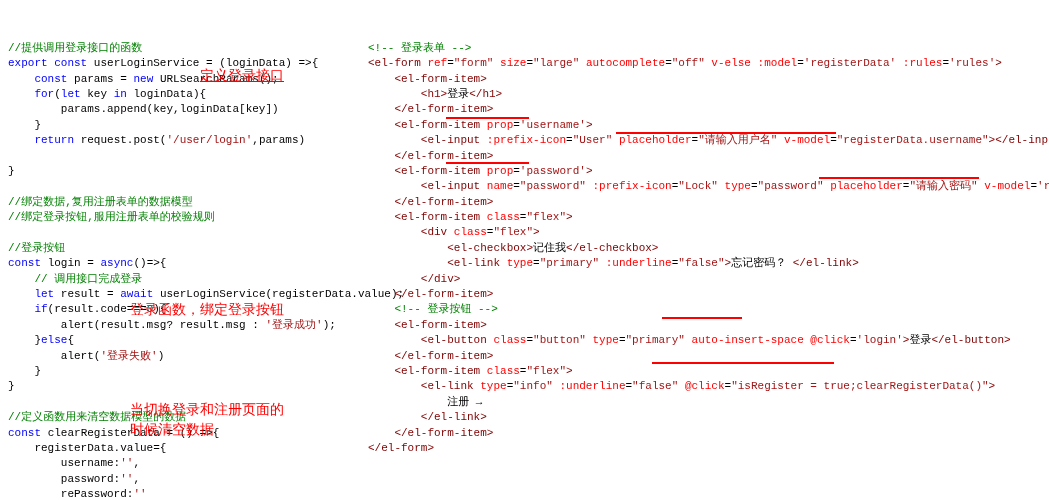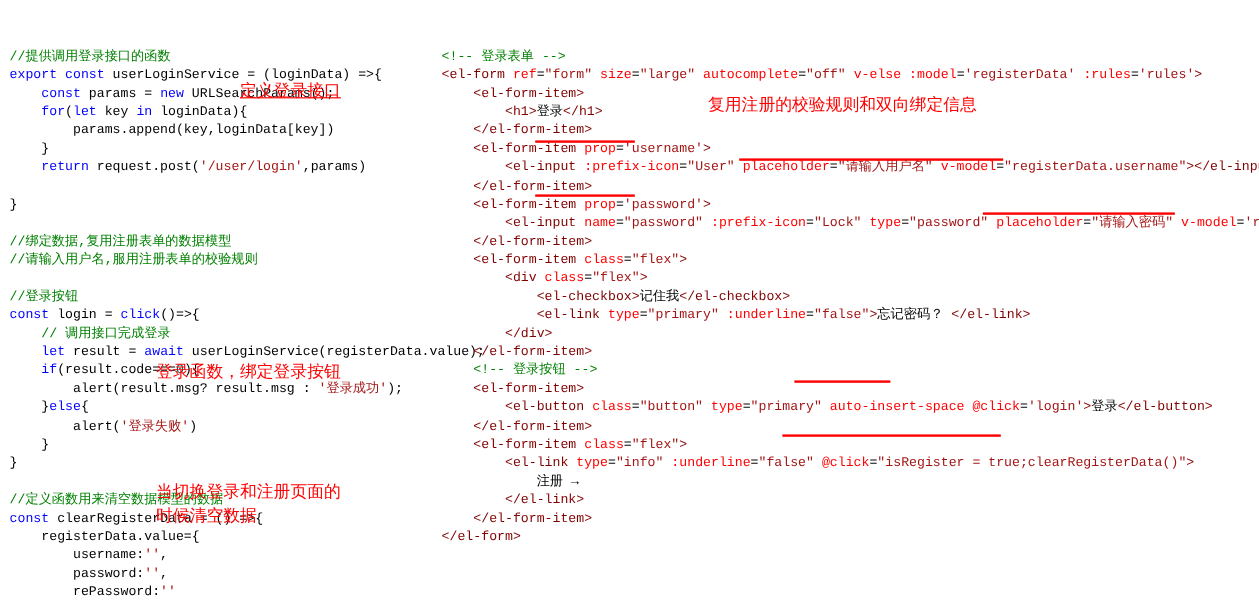--- a/index.html
+++ b/index.html
@@ -54,24 +54,24 @@
 <span class="tok-kw">export</span> <span class="tok-kw">const</span> <span>userLoginService = (loginData) =&gt;{</span>
     <span class="tok-kw">const</span> <span>params =</span> <span class="tok-kw">new</span> <span>URLSearchParams();</span>
     <span class="tok-kw">for</span><span>(</span><span class="tok-kw">let</span> <span>key</span> <span class="tok-kw">in</span> <span>loginData){</span>
 <span>        params.append(key,loginData[key])</span>
 <span>    }</span>
     <span class="tok-kw">return</span> <span>request.post(</span><span class="tok-str">'/user/login'</span><span>,params)</span>
 
 <span>}</span>
 
 <span class="tok-comment">//绑定数据,复用注册表单的数据模型</span>
-<span class="tok-comment">//请输入用户名,服用注册表单的校验规则</span>
+<span class="tok-comment">//绑定登录按钮,服用注册表单的校验规则</span>
 
 <span class="tok-comment">//登录按钮</span>
-<span class="tok-kw">const</span> <span>login =</span> <span class="tok-kw">click</span><span>()=&gt;{</span>
+<span class="tok-kw">const</span> <span>login =</span> <span class="tok-kw">async</span><span>()=&gt;{</span>
     <span class="tok-comment">// 调用接口完成登录</span>
     <span class="tok-kw">let</span> <span>result =</span> <span class="tok-kw">await</span> <span>userLoginService(registerData.value);</span>
     <span class="tok-kw">if</span><span>(result.code===</span><span class="tok-builtin">0</span><span>){</span>
 <span>        alert(result.msg? result.msg :</span> <span class="tok-str">'登录成功'</span><span>);</span>
 <span>    }</span><span class="tok-kw">else</span><span>{</span>
 <span>        alert(</span><span class="tok-str">'登录失败'</span><span>)</span>
 <span>    }</span>
 <span>}</span>
 
 <span class="tok-comment">//定义函数用来清空数据模型的数据</span>
@@ -110,20 +110,19 @@
     <span class="tok-tag">&lt;el-form-item&gt;</span>
         <span class="tok-tag">&lt;el-button</span> <span class="tok-attr">class</span>=<span class="tok-str">"button"</span> <span class="tok-attr">type</span>=<span class="tok-str">"primary"</span> <span class="tok-attr">auto-insert-space</span> <span class="tok-attr">@click</span>=<span class="tok-str">'login'</span><span class="tok-tag">&gt;</span><span>登录</span><span class="tok-tag">&lt;/el-button&gt;</span>
     <span class="tok-tag">&lt;/el-form-item&gt;</span>
     <span class="tok-tag">&lt;el-form-item</span> <span class="tok-attr">class</span>=<span class="tok-str">"flex"</span><span class="tok-tag">&gt;</span>
         <span class="tok-tag">&lt;el-link</span> <span class="tok-attr">type</span>=<span class="tok-str">"info"</span> <span class="tok-attr">:underline</span>=<span class="tok-str">"false"</span> <span class="tok-attr">@click</span>=<span class="tok-str">"isRegister = true;clearRegisterData()"</span><span class="tok-tag">&gt;</span>
             <span>注册 →</span>
         <span class="tok-tag">&lt;/el-link&gt;</span>
     <span class="tok-tag">&lt;/el-form-item&gt;</span>
 <span class="tok-tag">&lt;/el-form&gt;</span>
 </div>
-<div class="annot" style="left:230px; top:78px;">复用注册的校验规则和双向绑定信息</div>
 <div class="underline" style="left:86px; top:117px; width:83px;"></div>
 <div class="underline" style="left:256px; top:132px; width:220px;"></div>
 <div class="underline" style="left:86px; top:162px; width:83px;"></div>
 <div class="underline" style="left:459px; top:177px; width:160px;"></div>
 <div class="underline" style="left:302px; top:317px; width:80px;"></div>
 <div class="underline" style="left:292px; top:362px; width:182px;"></div>
 </div>
 
 </body></html>

